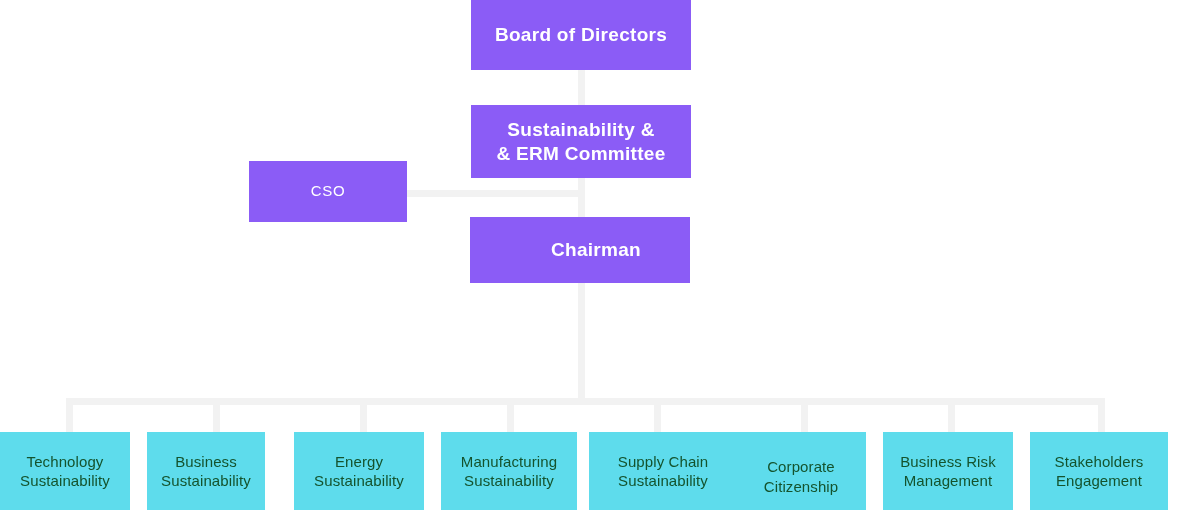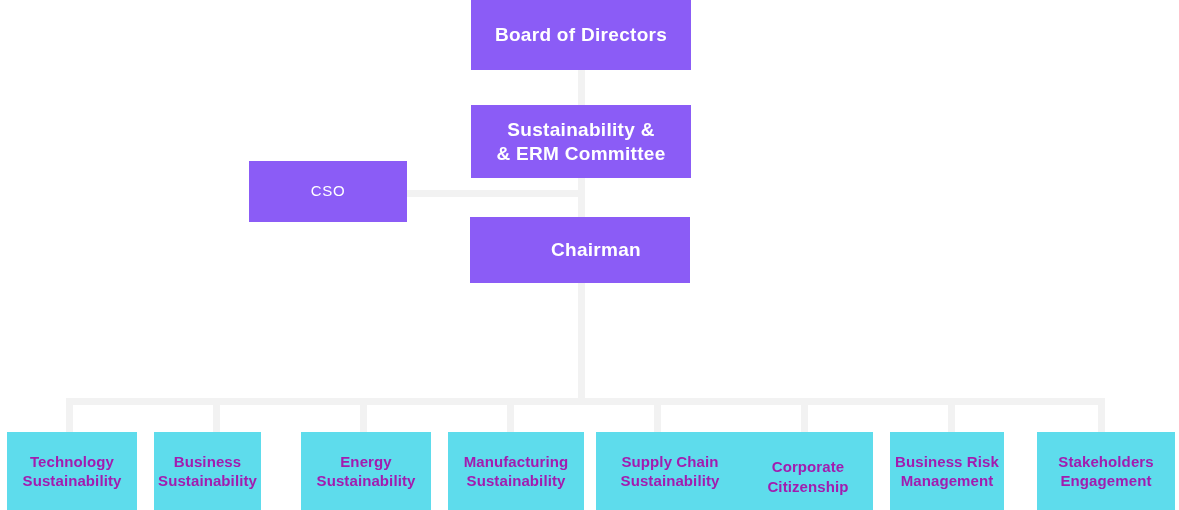--- a/index.html
+++ b/index.html
@@ -43,26 +43,25 @@
   }
   .node-cso {
     background: #8b5cf6;
     color: #ffffff;
     font-size: 15px;
     font-weight: normal;
     letter-spacing: 0.6px;
   }
   .node-unit {
     background: #5edcec;
-    color: #a21caf;
+    color: #14532d;
     font-size: 15px;
-    font-weight: bold;
+    font-weight: normal;
     letter-spacing: 0.1px;
     line-height: 1.3;
-    margin-left: 7px;
   }
   .node-label {
     display: block;
     white-space: pre-line;
   }
 </style>
 </head>
 <body>
 
 <div id="chart-canvas">
@@ -101,21 +100,21 @@
 
   <div class="node node-exec" style="left:470px; top:217px; width:220px; height:66px;padding-left:32px;">
     <span class="node-label">Chairman</span>
   </div>
 
   <div class="node node-unit" style="left:0px; top:432px; width:130px; height:78px;">
     <span class="node-label">Technology
 Sustainability</span>
   </div>
 
-  <div class="node node-unit" style="left:147px; top:432px; width:107px; height:78px;text-align:center;">
+  <div class="node node-unit" style="left:147px; top:432px; width:118px; height:78px;text-align:center;">
     <span class="node-label">Business
 Sustainability</span>
   </div>
 
   <div class="node node-unit" style="left:294px; top:432px; width:130px; height:78px;">
     <span class="node-label">Energy
 Sustainability</span>
   </div>
 
   <div class="node node-unit" style="left:441px; top:432px; width:136px; height:78px;">
@@ -126,21 +125,21 @@
   <div class="node node-unit" style="left:589px; top:432px; width:148px; height:78px;">
     <span class="node-label">Supply Chain
 Sustainability</span>
   </div>
 
   <div class="node node-unit" style="left:736px; top:432px; width:130px; height:89px;">
     <span class="node-label">Corporate
 Citizenship</span>
   </div>
 
-  <div class="node node-unit" style="left:883px; top:432px; width:114px; height:78px;align-items:center;">
+  <div class="node node-unit" style="left:883px; top:432px; width:130px; height:78px;align-items:center;">
     <span class="node-label">Business Risk
 Management</span>
   </div>
 
   <div class="node node-unit" style="left:1030px; top:432px; width:138px; height:78px;">
     <span class="node-label">Stakeholders
 Engagement</span>
   </div>
 
 </div>

